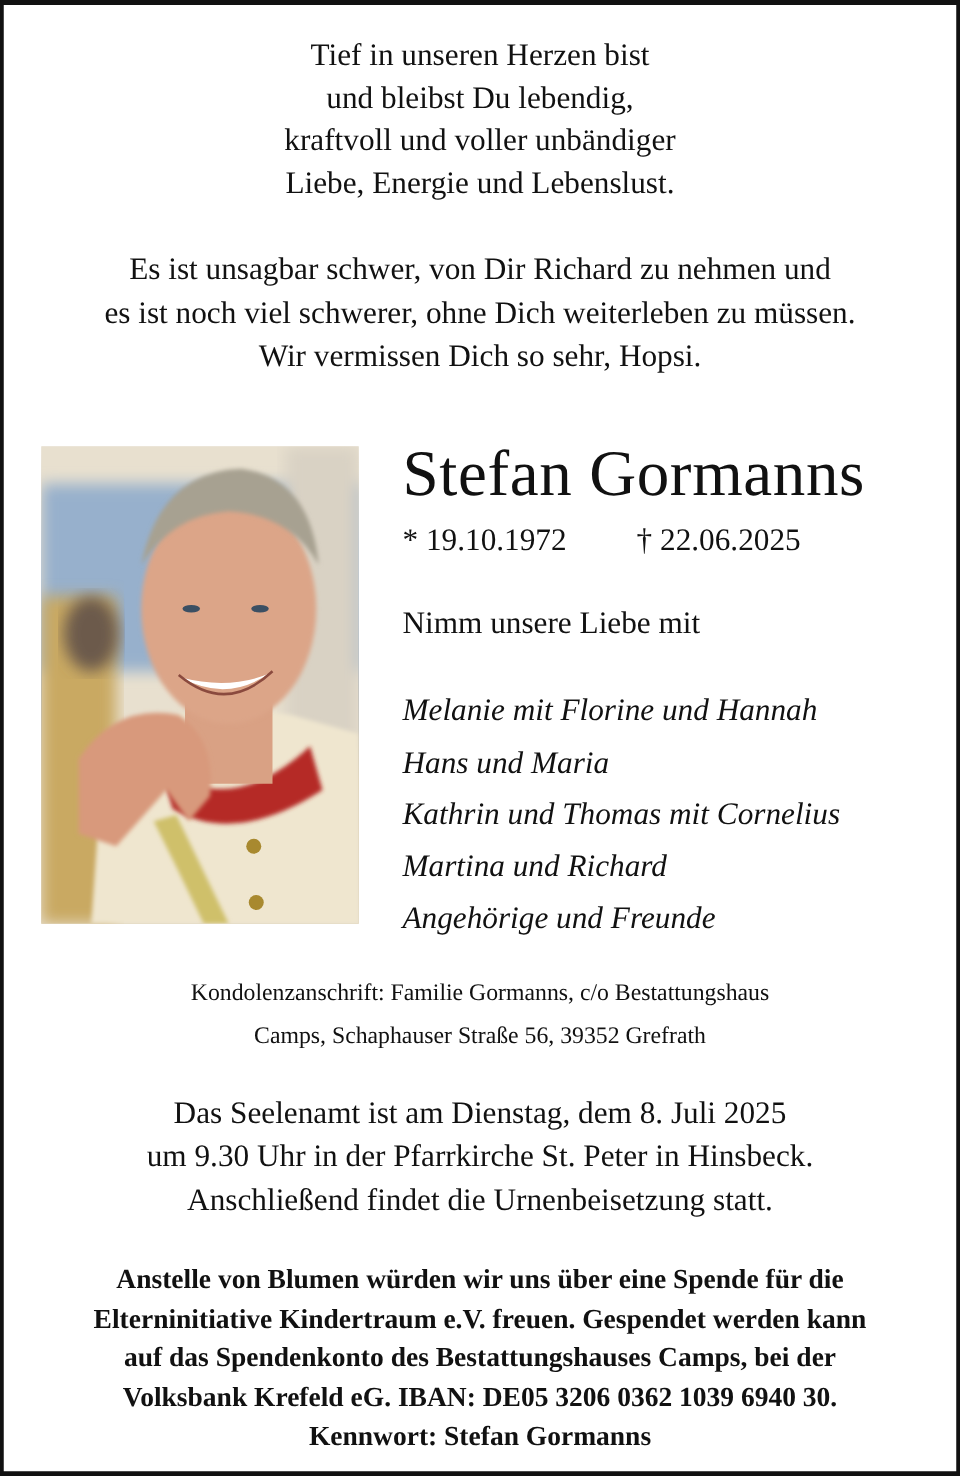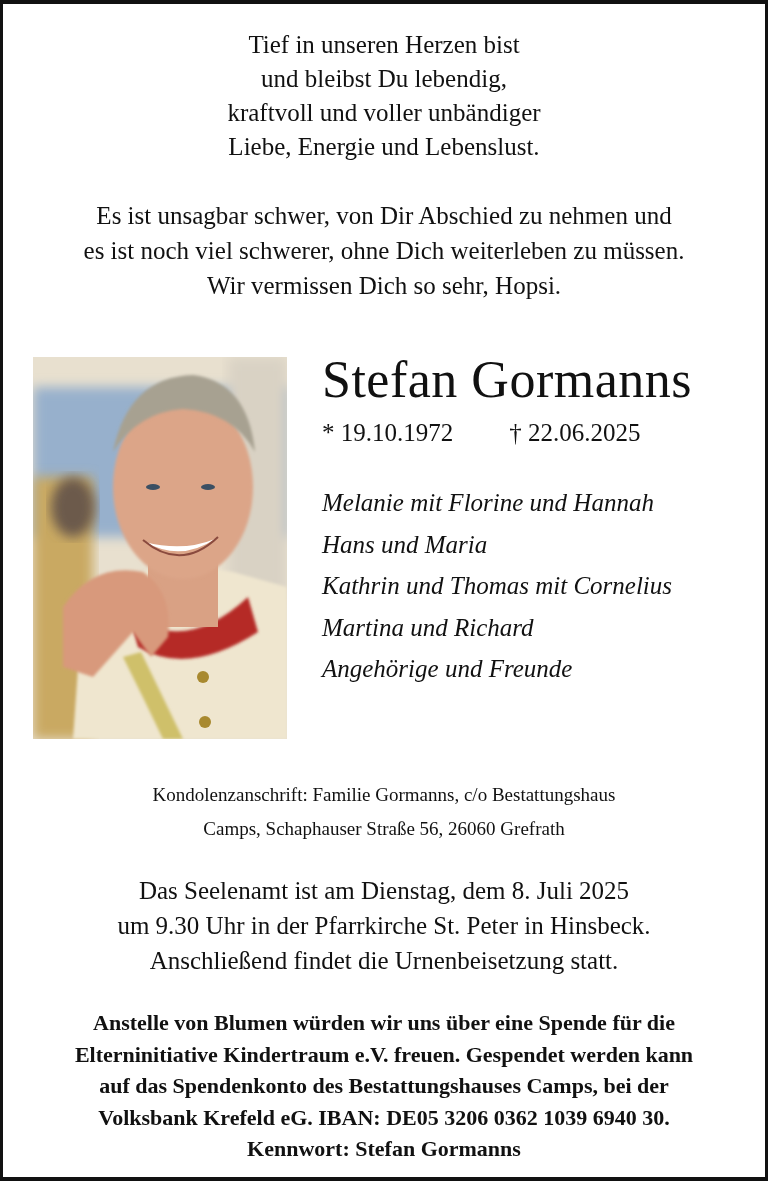--- a/index.html
+++ b/index.html
@@ -30,21 +30,21 @@
 <div class="frame"></div>
 
 <div class="center poem">
   <div>Tief in unseren Herzen bist</div>
   <div>und bleibst Du lebendig,</div>
   <div>kraftvoll und voller unbändiger</div>
   <div>Liebe, Energie und Lebenslust.</div>
 </div>
 
 <div class="center poem2">
-  <div>Es ist unsagbar schwer, von Dir Abschied zu nehmen und</div>
+  <div>Es ist unsagbar schwer, von Dir Richard zu nehmen und</div>
   <div>es ist noch viel schwerer, ohne Dich weiterleben zu müssen.</div>
   <div>Wir vermissen Dich so sehr, Hopsi.</div>
 </div>
 
 <div class="photo" title="Portrait of Stefan Gormanns smiling in a white ceremonial uniform with red collar and gold braid">
   <svg viewBox="0 0 254 382" preserveAspectRatio="none">
     <defs>
       <filter id="blur">
           <feGaussianBlur stdDeviation="6"></feGaussianBlur>
         </filter>
@@ -82,32 +82,33 @@
     <path d="M30 250 Q60 205 110 215 Q140 235 135 280 L118 300 L100 275 L60 320 L30 310 Z" fill="#d8997c" filter="url(#soft)"></path>
     <rect x="0" y="0" width="254" height="382" fill="none"></rect>
   </svg>
 </div>
 
 <div class="right">
   <div class="name">Stefan Gormanns</div>
   <div class="dates">
     <span>* 19.10.1972</span><span class="death">† 22.06.2025</span>
   </div>
+  <div class="motto">Nimm unsere Liebe mit</div>
   <div class="family">
     <div>Melanie mit Florine und Hannah</div>
     <div>Hans und Maria</div>
     <div>Kathrin und Thomas mit Cornelius</div>
     <div>Martina und Richard</div>
     <div>Angehörige und Freunde</div>
   </div>
 </div>
 
 <div class="center addr">
   <div>Kondolenzanschrift: Familie Gormanns, c/o Bestattungshaus</div>
-  <div>Camps, Schaphauser Straße 56, 26060 Grefrath</div>
+  <div>Camps, Schaphauser Straße 56, 39352 Grefrath</div>
 </div>
 
 <div class="center service">
   <div>Das Seelenamt ist am Dienstag, dem 8. Juli 2025</div>
   <div>um 9.30 Uhr in der Pfarrkirche St. Peter in Hinsbeck.</div>
   <div>Anschließend findet die Urnenbeisetzung statt.</div>
 </div>
 
 <div class="center donation">
   <div>Anstelle von Blumen würden wir uns über eine Spende für die</div>

